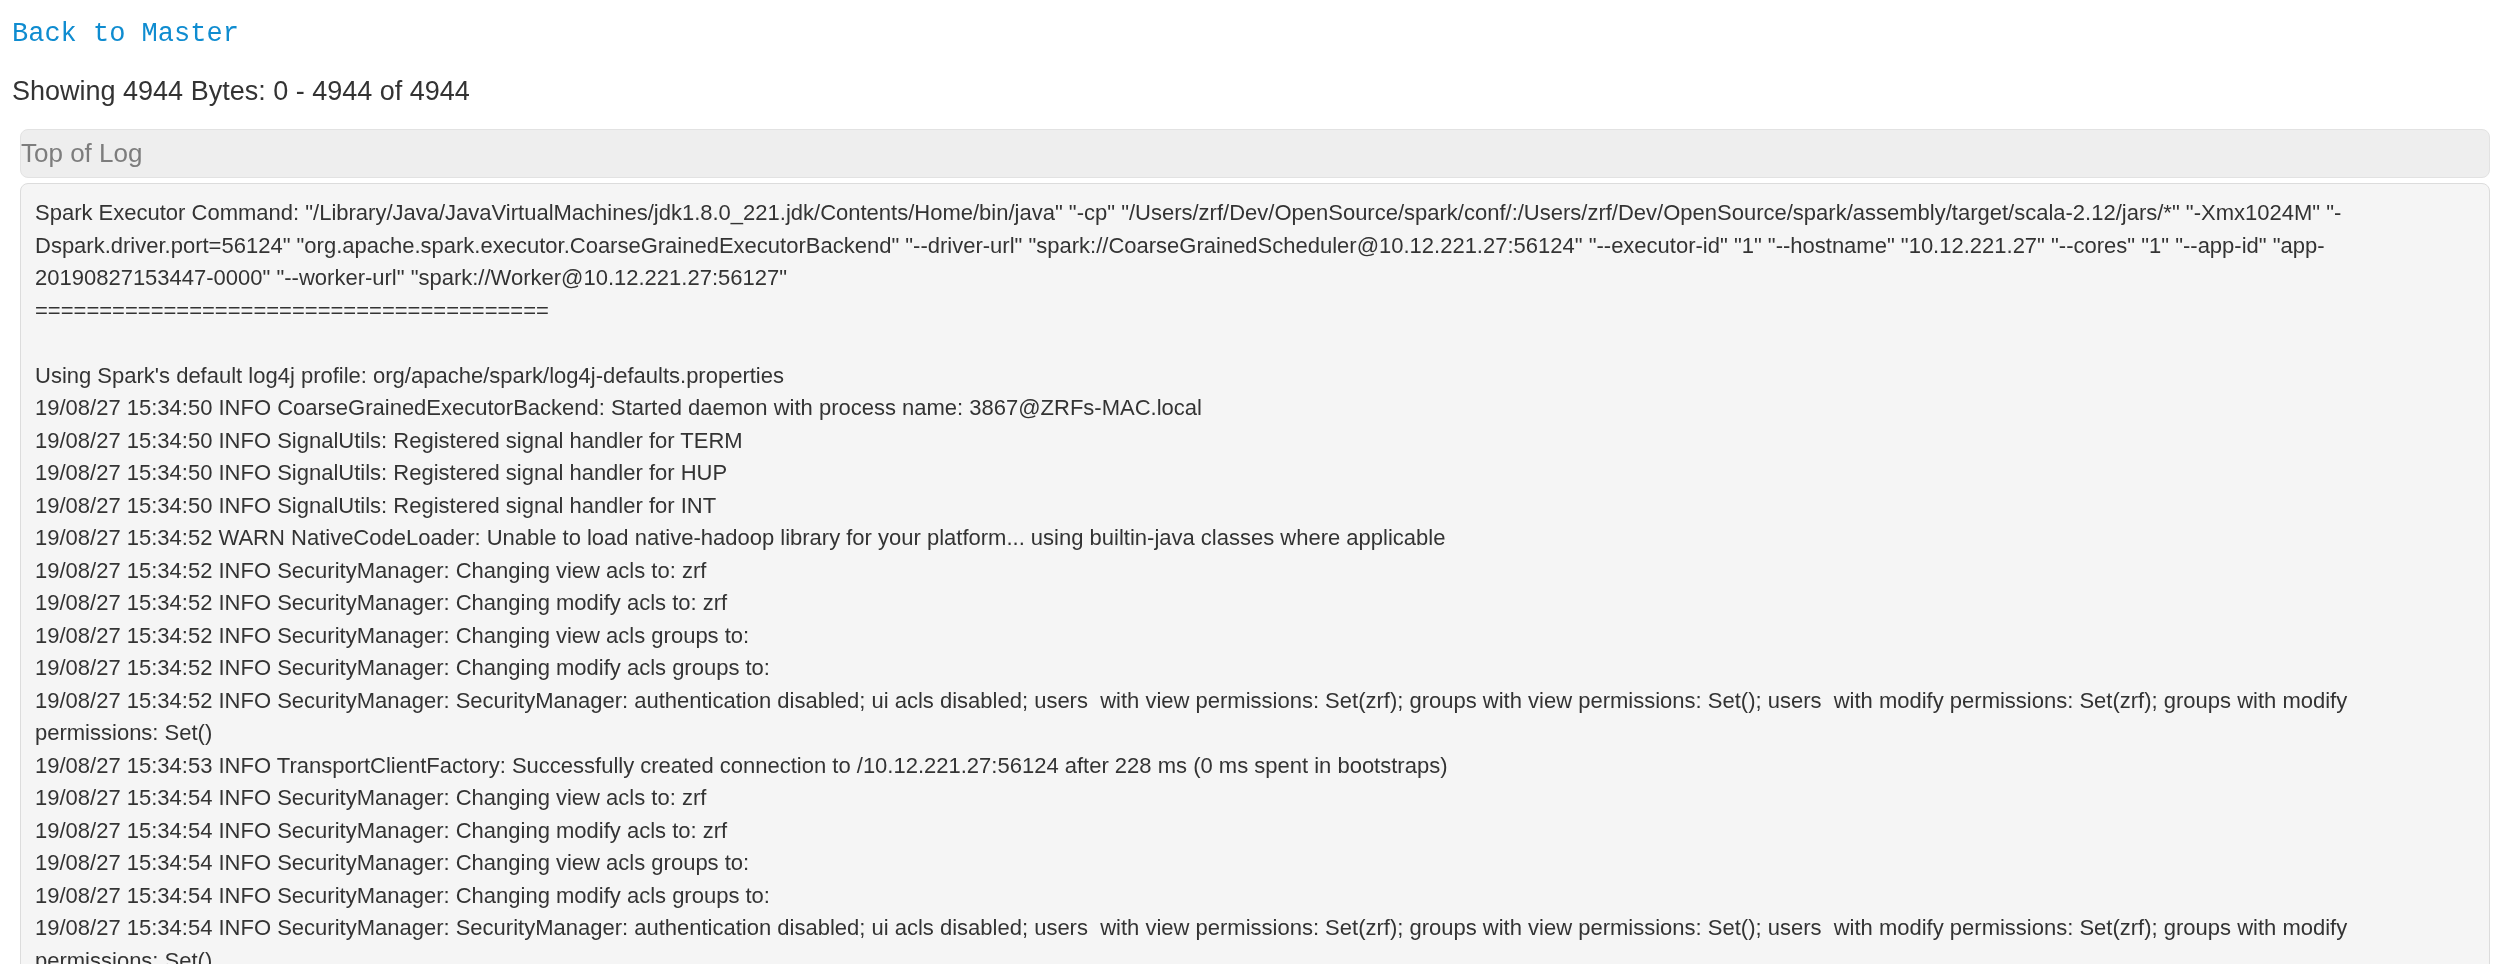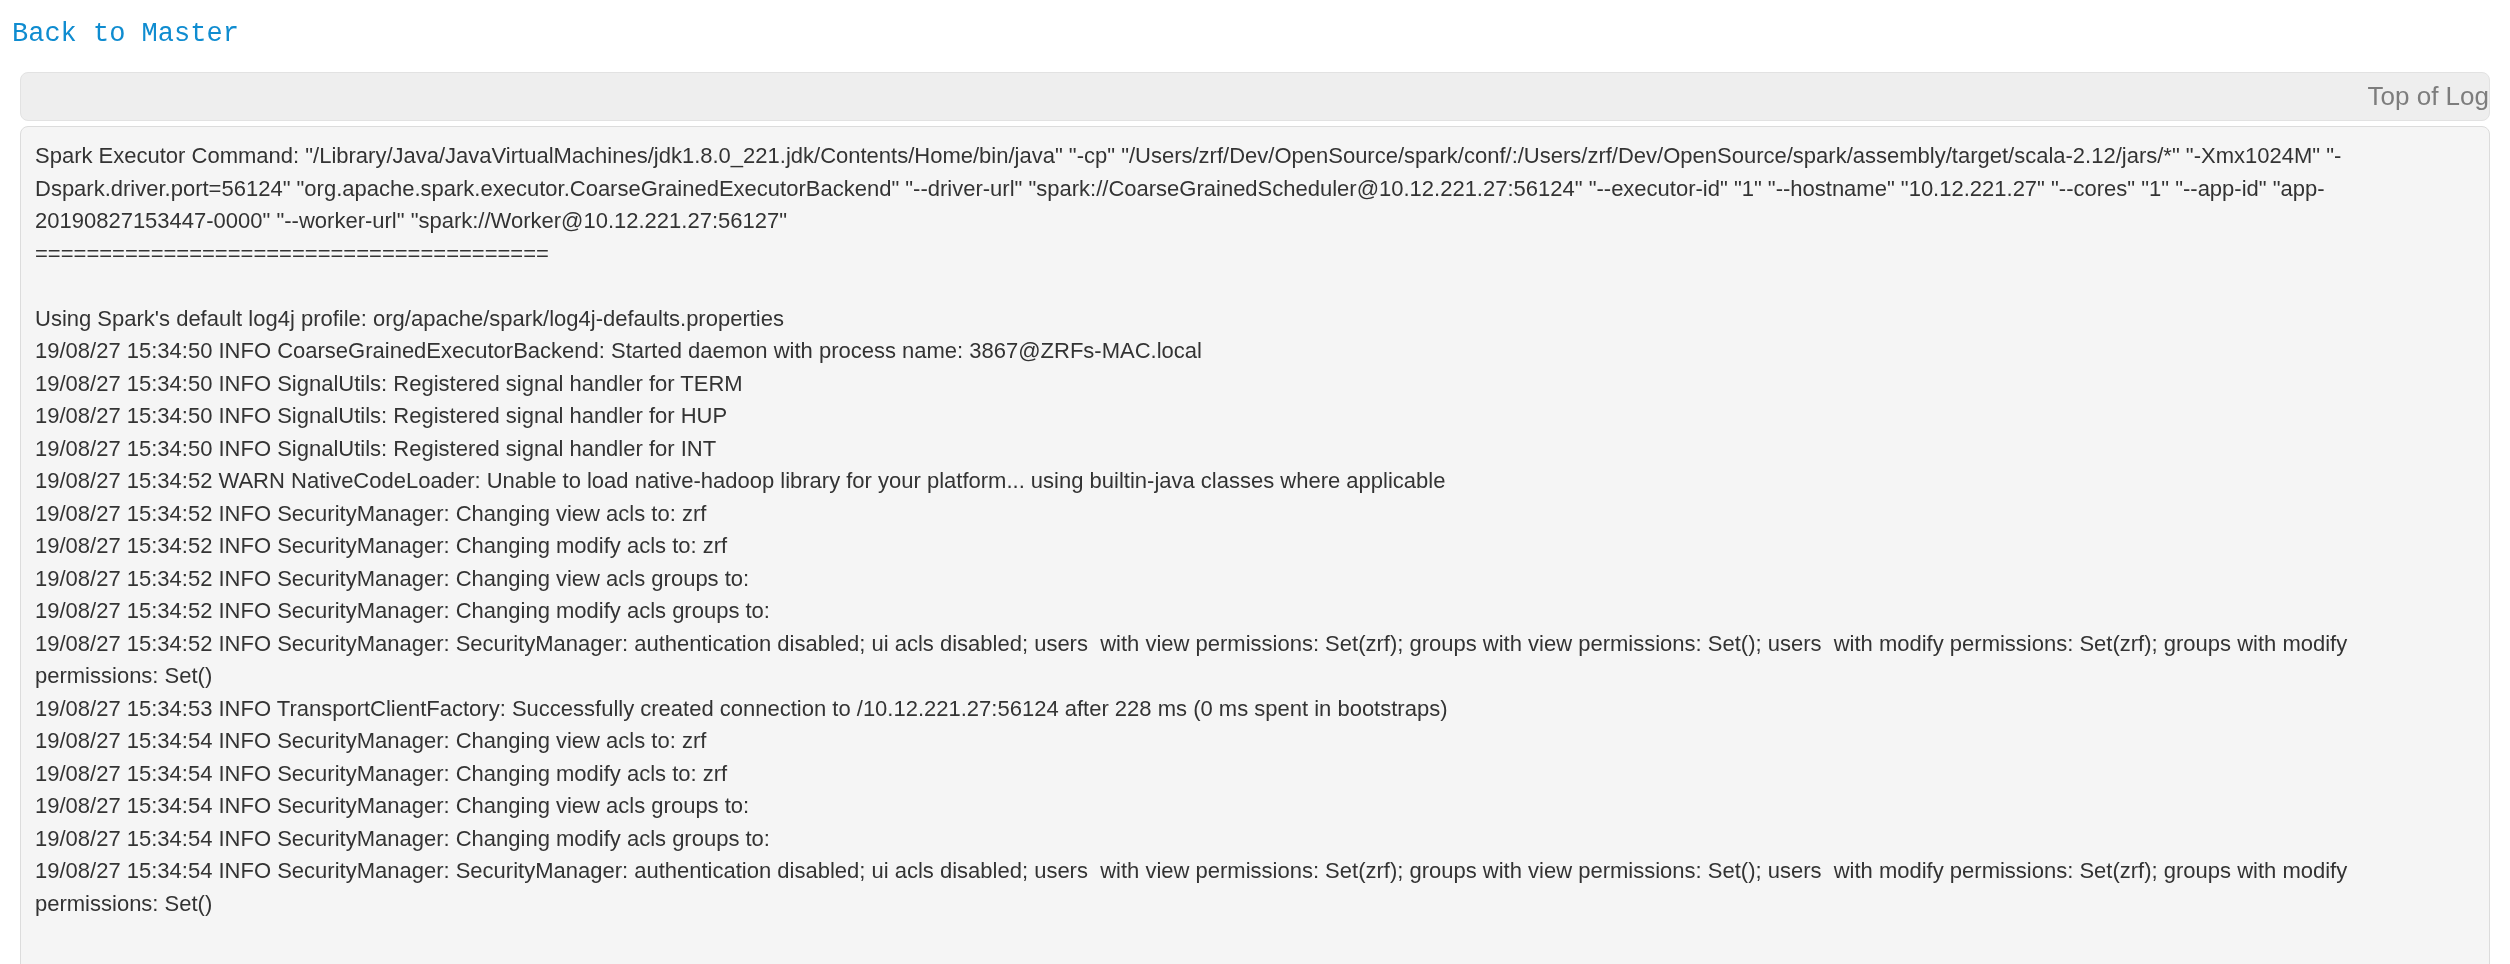--- a/index.html
+++ b/index.html
@@ -41,21 +41,21 @@
     box-sizing: border-box;
     width: calc(100% - 20px);
     margin: 22px 10px 5px 10px;
     height: 49px;
     background: #eeeeee;
     border: 1px solid #e2e2e2;
     border-radius: 8px;
     color: #7d7d7d;
     font-family: inherit;
     font-size: 26px;
-    text-align: right;
+    text-align: left;
     cursor: pointer;
     padding: 0;
   }
   .log-box {
     box-sizing: border-box;
     margin: 0 10px;
     min-height: 980px;
     background: #f5f5f5;
     border: 1px solid #dcdcdc;
     border-radius: 8px;
@@ -73,20 +73,21 @@
 </style>
 </head>
 <body>
 
 <div class="page">
 
   <div>
     <a href="#" class="back-link">Back to Master</a>
   </div>
 
+  <div class="byte-range">Showing 4944 Bytes: 0 - 4944 of 4944</div>
 
   <button class="top-of-log-btn">Top of Log</button>
 
   <div class="log-box">
     <pre class="log-text">Spark Executor Command: "/Library/Java/JavaVirtualMachines/jdk1.8.0_221.jdk/Contents/Home/bin/java" "-cp" "/Users/zrf/Dev/OpenSource/spark/conf/:/Users/zrf/Dev/OpenSource/spark/assembly/target/scala-2.12/jars/*" "-Xmx1024M" "-Dspark.driver.port=56124" "org.apache.spark.executor.CoarseGrainedExecutorBackend" "--driver-url" "spark://CoarseGrainedScheduler@10.12.221.27:56124" "--executor-id" "1" "--hostname" "10.12.221.27" "--cores" "1" "--app-id" "app-20190827153447-0000" "--worker-url" "spark://Worker@10.12.221.27:56127"
 ========================================
 
 Using Spark's default log4j profile: org/apache/spark/log4j-defaults.properties
 19/08/27 15:34:50 INFO CoarseGrainedExecutorBackend: Started daemon with process name: 3867@ZRFs-MAC.local
 19/08/27 15:34:50 INFO SignalUtils: Registered signal handler for TERM

